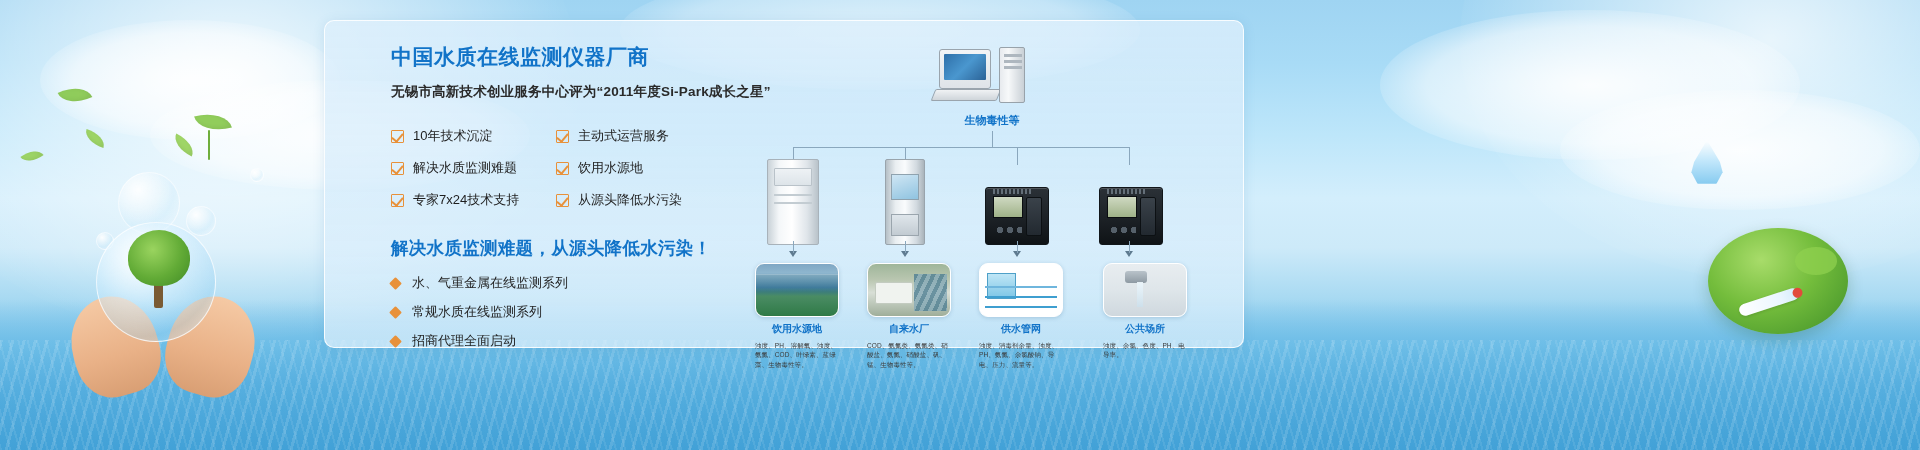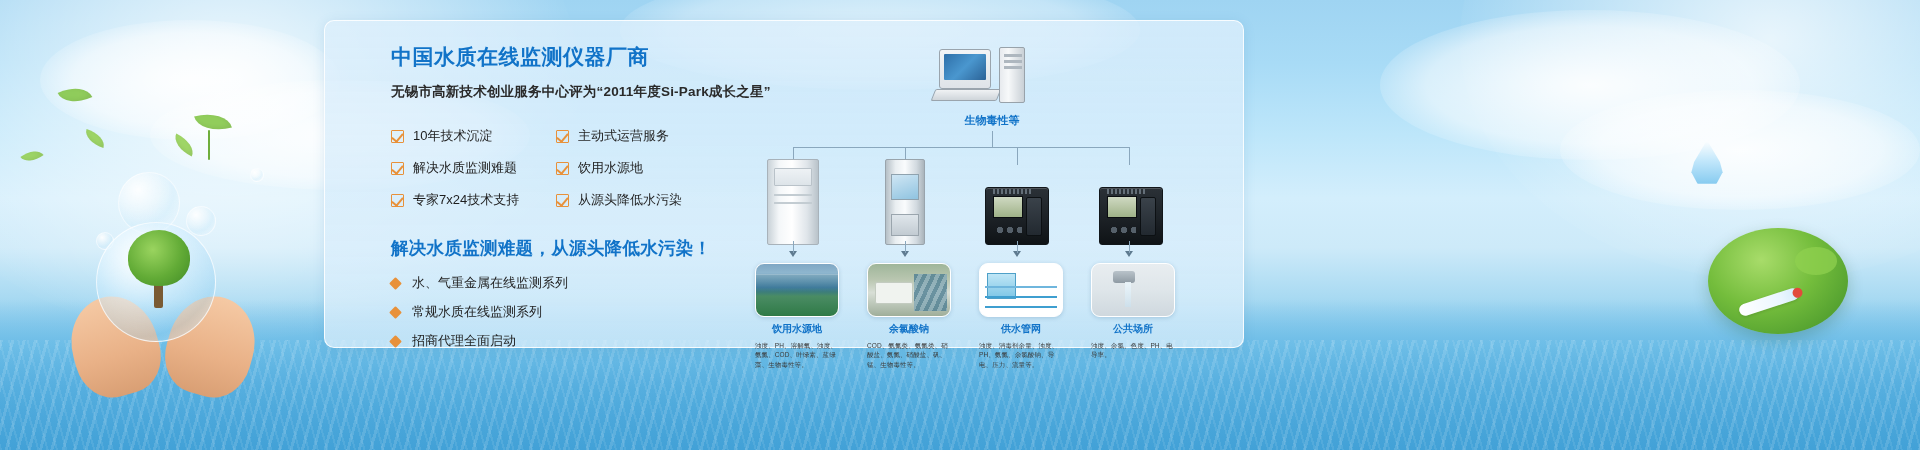--- a/index.html
+++ b/index.html
@@ -466,31 +466,31 @@
       <div class="photo-row">
 
         <div class="card" style="left:0px;">
           <div class="photo ph-river"></div>
           <div class="cap-title">饮用水源地</div>
           <div class="cap-desc">浊度、PH、溶解氧、浊度、氨氮、COD、叶绿素、蓝绿藻、生物毒性等。</div>
         </div>
 
         <div class="card" style="left:112px;">
           <div class="photo ph-plant"></div>
-          <div class="cap-title">余氯酸钠</div>
+          <div class="cap-title">自来水厂</div>
           <div class="cap-desc">COD、氨氮类、氨氮类、硝酸盐、氨氮、硝酸盐、矾、锰、生物毒性等。</div>
         </div>
 
         <div class="card" style="left:224px;">
           <div class="photo ph-pipe"></div>
           <div class="cap-title">供水管网</div>
           <div class="cap-desc">浊度、消毒剂余量、浊度、PH、氨氮、余氯酸钠、导电、压力、流量等。</div>
         </div>
 
-        <div class="card" style="left:336px;">
+        <div class="card" style="left:348px;">
           <div class="photo ph-tap"></div>
           <div class="cap-title">公共场所</div>
           <div class="cap-desc">浊度、余氯、色度、PH、电导率。</div>
         </div>
 
       </div>
     </div>
 
   </div>
 </div>

